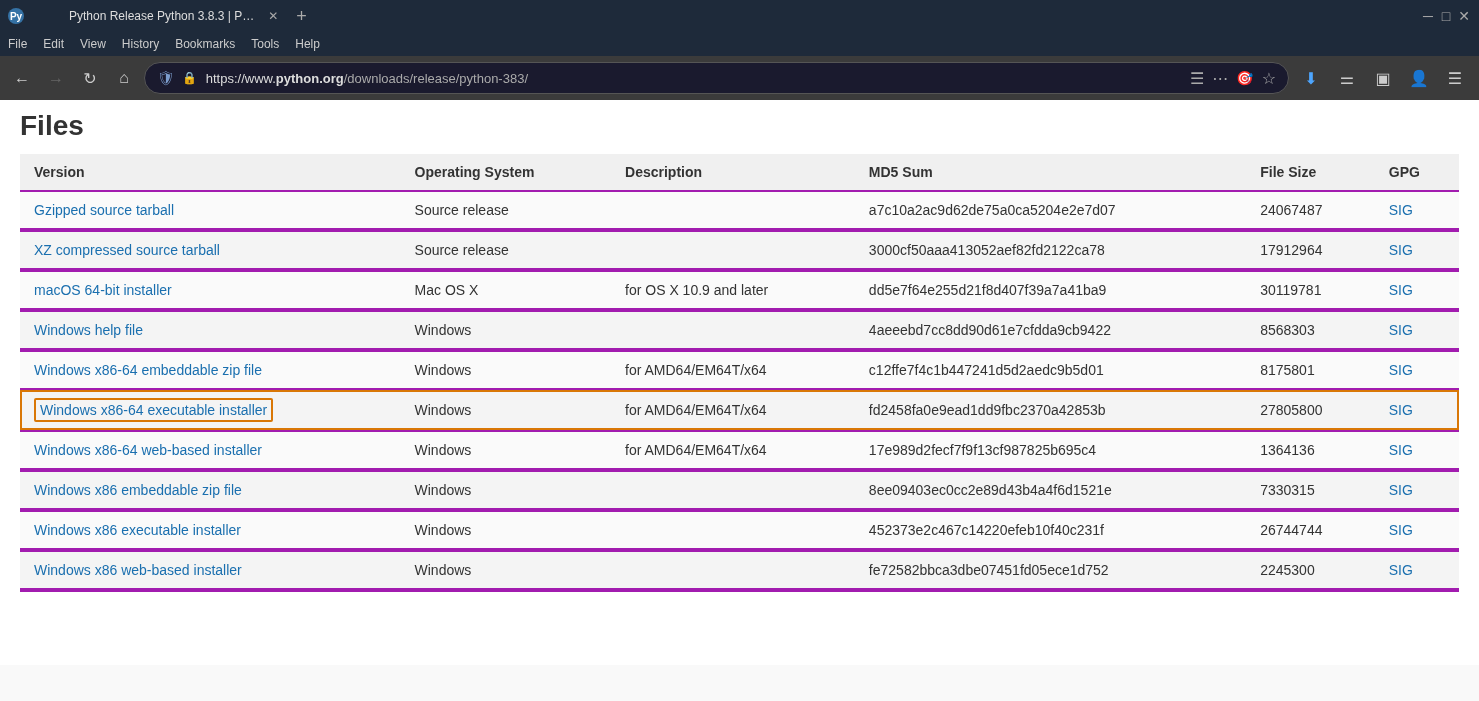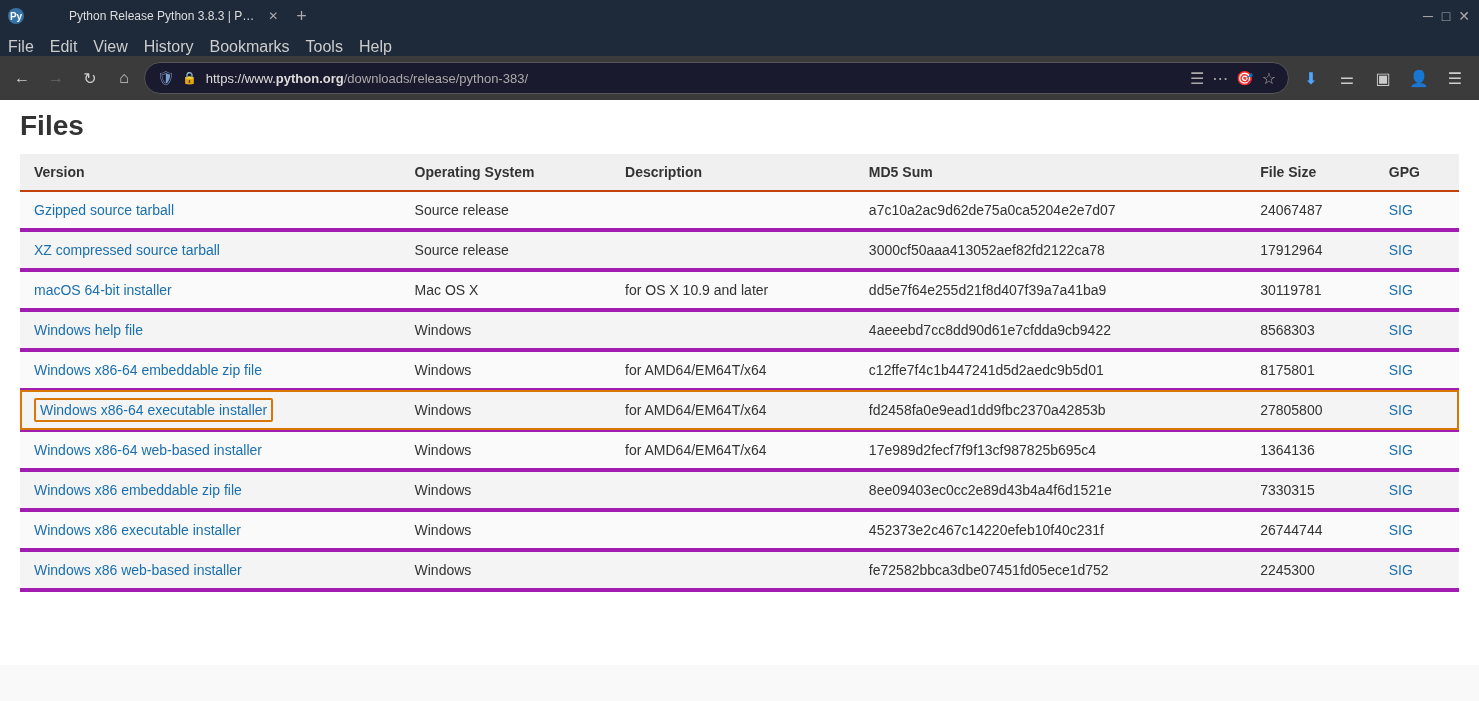--- a/index.html
+++ b/index.html
@@ -17,24 +17,24 @@
     }
     .title-bar-left {
       display: flex;
       align-items: center;
       gap: 8px;
     }
     .menu-bar {
       background: #1e2a3a;
       height: 24px;
       display: flex;
-      align-items: flex-end;
+      align-items: center;
       padding: 0 8px;
       color: #ccc;
-      font-size: 16px;
+      font-size: 12px;
       gap: 16px;
     }
     .menu-bar span { cursor: pointer; }
 
     .nav-bar {
       background: #3b3b3b;
       height: 44px;
       display: flex;
       align-items: center;
       padding: 0 8px;
@@ -107,21 +107,21 @@
       border-bottom: none;
     }
 
     table {
       width: 100%;
       border-collapse: collapse;
       font-size: 14px;
     }
     thead tr {
       background: #f0f0f0;
-      border-bottom: 2px solid #c2410c;
+      border-bottom: 2px solid #a21caf;
     }
     thead th {
       padding: 10px 14px;
       text-align: left;
       font-weight: bold;
       color: #333;
       white-space: nowrap;
     }
     tbody tr {
       border-bottom: 4px solid #a21caf;

